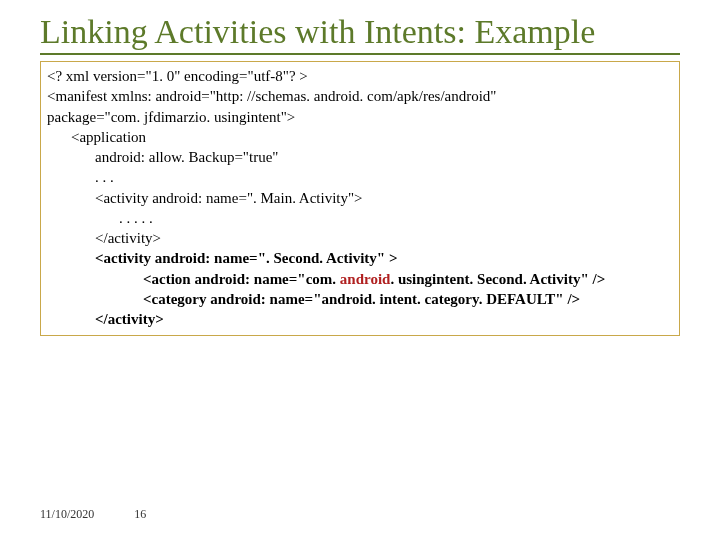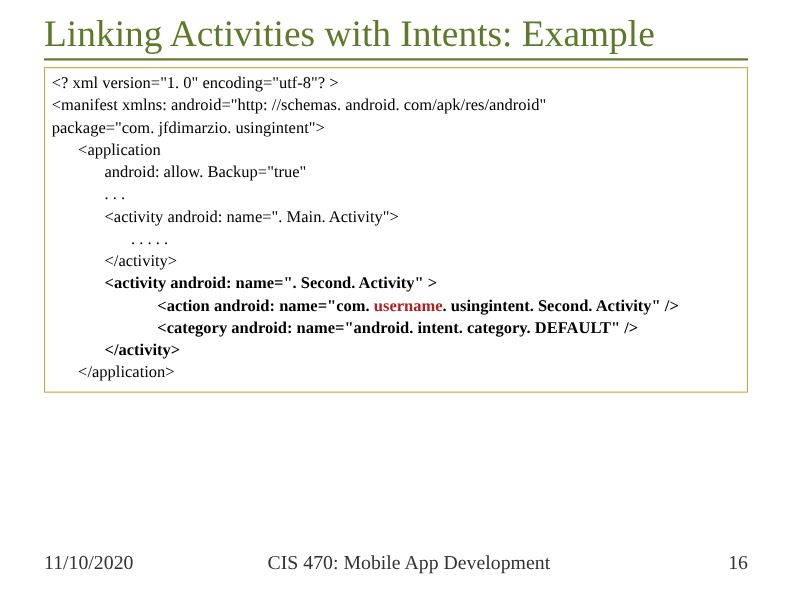--- a/index.html
+++ b/index.html
@@ -43,21 +43,21 @@
   .i2 { padding-left: 48px; }
   .i3 { padding-left: 72px; }
   .i4 { padding-left: 96px; }
   .bold { font-weight: bold; }
   .red { color: #b02020; }
   .footer {
     position: absolute;
     bottom: 18px;
     left: 40px;
     right: 40px;
-    font-size: 18px;
+    font-size: 12px;
     color: #333;
     display: flex;
     align-items: center;
   }
   .footer .date { flex: 0 0 auto; }
   .footer .course { flex: 1 1 auto; text-align: center; }
   .footer .page { flex: 0 0 auto; margin-left: 40px; }
 </style>
 </head>
 <body>
@@ -70,25 +70,23 @@
     <div class="line">&lt;? xml version="1. 0" encoding="utf-8"? &gt;</div>
     <div class="line">&lt;manifest xmlns: android="http: //schemas. android. com/apk/res/android"</div>
     <div class="line">package="com. jfdimarzio. usingintent"&gt;</div>
     <div class="line i1">&lt;application</div>
     <div class="line i2">android: allow. Backup="true"</div>
     <div class="line i2">. . .</div>
     <div class="line i2">&lt;activity android: name=". Main. Activity"&gt;</div>
     <div class="line i3">. . . . .</div>
     <div class="line i2">&lt;/activity&gt;</div>
     <div class="line i2 bold">&lt;activity android: name=". Second. Activity" &gt;</div>
-    <div class="line i4 bold"><span>&lt;action android: name="com. </span><span class="red">username</span><span>. usingintent. Second. Activity" /&gt;</span></div>
+    <div class="line i4 bold"><span>&lt;action android: name="com. </span><span class="red">android</span><span>. usingintent. Second. Activity" /&gt;</span></div>
     <div class="line i4 bold">&lt;category android: name="android. intent. category. DEFAULT" /&gt;</div>
     <div class="line i2 bold">&lt;/activity&gt;</div>
-    <div class="line i1">&lt;/application&gt;</div>
   </div>
 
   <div class="footer">
     <div class="date">11/10/2020</div>
-    <div class="course">CIS 470: Mobile App Development</div>
     <div class="page">16</div>
   </div>
 
 </div>
 
 </body></html>

